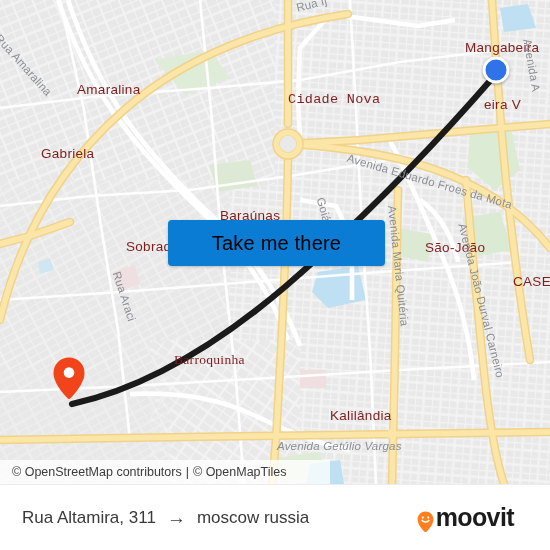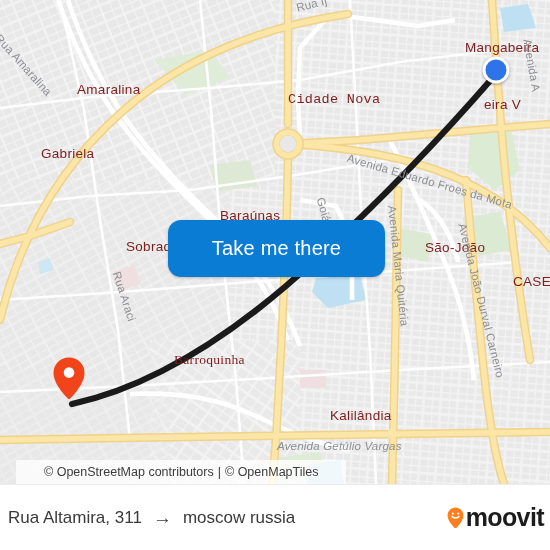--- a/index.html
+++ b/index.html
@@ -78,90 +78,89 @@
     transform: translate(-50%, -100%);
     cursor: pointer;
   }
 
   
   #take-me-there {
     position: absolute;
     left: 168px;
     top: 220px;
     width: 217px;
-    height: 57px;
+    height: 46px;
     background: #0b7cd4;
-    color: #ffffff;
+    color: #000000;
     border: none;
-    border-radius: 13px;
+    border-radius: 4px;
     font-family: "Liberation Sans", sans-serif;
     font-size: 20px;
     letter-spacing: .2px;
     cursor: pointer;
     box-shadow: 0 1px 3px rgba(0,0,0,.22);
     display: flex;
     align-items: center;
     justify-content: center;
   }
 
   
   #attribution {
     position: absolute;
     left: 0;
     top: 460px;
     width: 330px;
     height: 24px;
     background: rgba(255,255,255,.78);
     display: flex;
     align-items: center;
-    padding-left: 28px;
+    padding-left: 12px;
     box-sizing: border-box;
     font-size: 12.5px;
     color: #3c3c3c;
     white-space: nowrap;
-    margin-left: 16px;
   }
   #attribution a { color: #3c3c3c; text-decoration: none; }
   .attr-sep { margin: 0 4px; color: #3c3c3c; }
 
   
   #footer {
     position: absolute;
     left: 0;
     top: 484px;
     width: 550px;
     height: 66px;
     background: #ffffff;
     border-top: 1px solid #ececec;
     display: flex;
     align-items: center;
     box-sizing: border-box;
   }
   #route-summary {
     display: flex;
     align-items: center;
-    padding-left: 8px;
+    padding-left: 22px;
     flex: 1;
     min-width: 0;
   }
   .endpoint {
     font-size: 17px;
     color: #3a3a3a;
     white-space: nowrap;
   }
   #route-arrow {
     margin: 0 11px;
     font-size: 19px;
     color: #3a3a3a;
     line-height: 1;
   }
   #brand {
     display: flex;
-    align-items: center;
-    padding-right: 6px;
+    align-items: flex-end;
+    padding-right: 36px;
   }
   #brand-pin {
     width: 17px;
     height: 21px;
     margin-right: 2px;
     flex: none;
   }
   #brand-name {
     font-size: 25px;
     color: #1c1c1c;

